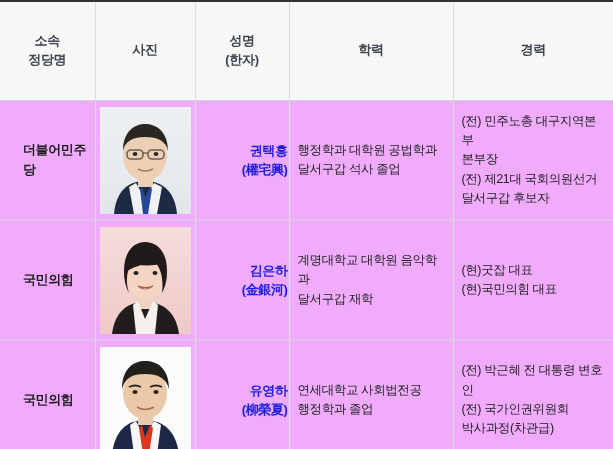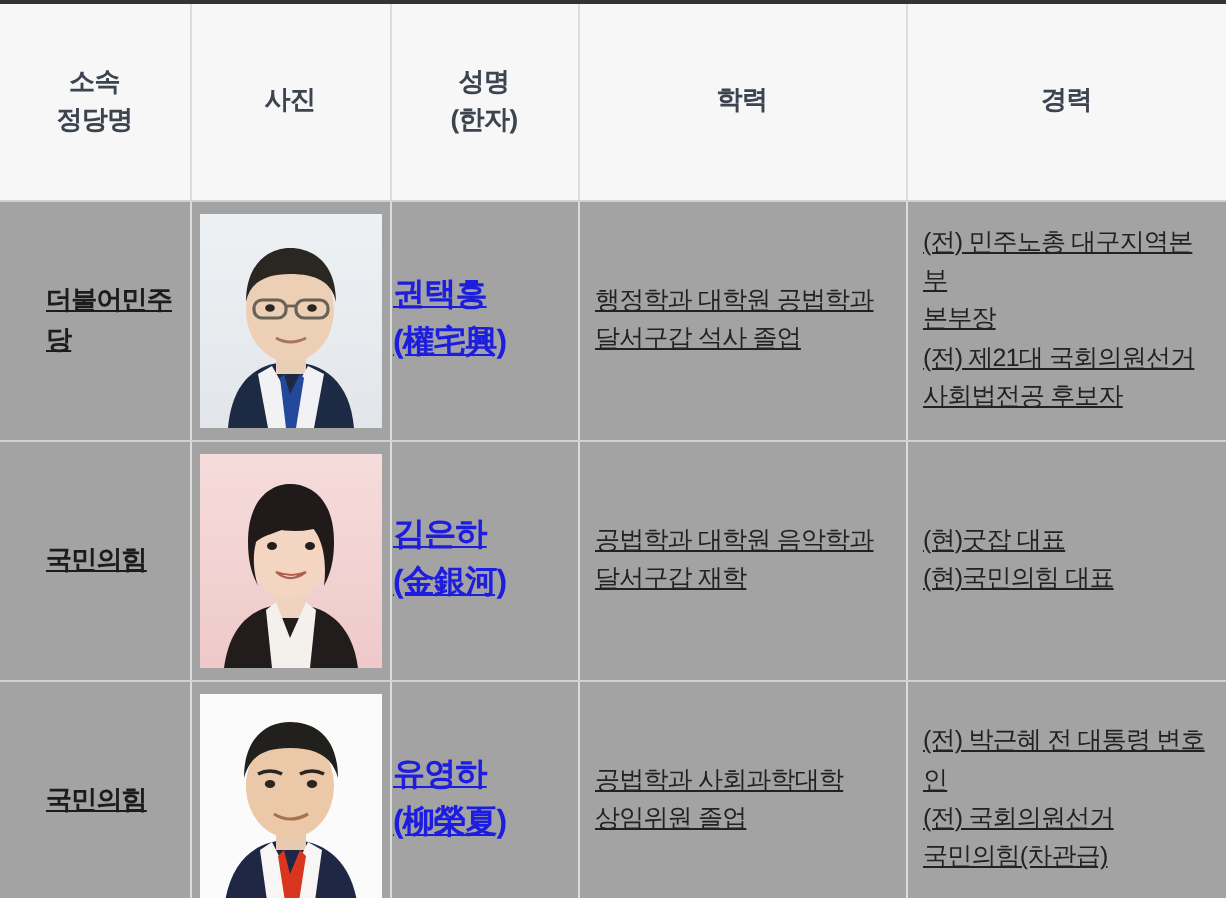--- a/index.html
+++ b/index.html
@@ -47,46 +47,45 @@
   }
   thead th:last-child { border-right: none; }
 
   tbody td {
     border-right: 1px solid #dcdcdc;
     border-bottom: 1px solid #d2d2d2;
     vertical-align: middle;
     font-size: 12.5px;
     line-height: 1.55;
     color: #222222;
-    background: #a3a3a3;
+    background: #f0abfc;
     box-sizing: border-box;
     letter-spacing: -0.4px;
-    text-decoration: underline;
   }
   tbody td:last-child { border-right: none; }
   tbody tr:last-child td { border-bottom: none; }
 
   td.party {
     text-align: left;
     padding-left: 23px;
     font-weight: bold;
     color: #1c1c1c;
     font-size: 13px;
   }
 
   td.photo {
     text-align: center;
     padding: 6px 0;
   }
 
   td.name {
-    text-align: left;
+    text-align: right;
     color: #1d1de0;
     font-weight: bold;
-    font-size: 16px;
+    font-size: 13px;
     line-height: 1.5;
   }
   td.name .hanja { display: block; }
 
   td.edu, td.career {
     text-align: left;
     padding: 0 8px;
     font-size: 12.5px;
   }
   td.edu .ln, td.career .ln { display: block; }
@@ -173,21 +172,21 @@
         <span class="hanja">(權宅興)</span>
       </td>
       <td class="edu">
         <span class="ln">행정학과 대학원 공법학과</span>
         <span class="ln">달서구갑 석사 졸업</span>
       </td>
       <td class="career">
         <span class="ln">(전) 민주노총 대구지역본부</span>
         <span class="ln">본부장</span>
         <span class="ln">(전) 제21대 국회의원선거</span>
-        <span class="ln">사회법전공 후보자</span>
+        <span class="ln">달서구갑 후보자</span>
       </td>
     </tr>
 
     <tr class="r2">
       <td class="party">국민의힘</td>
       <td class="photo">
         <span class="portrait">
           <svg viewBox="0 0 91 107" xmlns="http://www.w3.org/2000/svg" role="img">
             <defs>
               <linearGradient id="g2" x1="0" y1="0" x2="0" y2="1">
@@ -206,21 +205,21 @@
             <ellipse cx="55" cy="46" rx="2.5" ry="2" fill="#241f1d"></ellipse>
             <path d="M38 59 q7 6 15 0 q-7 3 -15 0 Z" fill="#ffffff" stroke="#b1604f" stroke-width="1.1"></path>
           </svg>
         </span>
       </td>
       <td class="name">
         <span>김은하</span>
         <span class="hanja">(金銀河)</span>
       </td>
       <td class="edu">
-        <span class="ln">공법학과 대학원 음악학과</span>
+        <span class="ln">계명대학교 대학원 음악학과</span>
         <span class="ln">달서구갑 재학</span>
       </td>
       <td class="career">
         <span class="ln">(현)굿잡 대표</span>
         <span class="ln">(현)국민의힘 대표</span>
       </td>
     </tr>
 
     <tr class="r3">
       <td class="party">국민의힘</td>
@@ -240,24 +239,24 @@
             <path d="M50 40 q6 -3 12 0" stroke="#2a2521" stroke-width="1.8" fill="none"></path>
             <path d="M37 60 q8 5 17 0" stroke="#a8714f" stroke-width="1.6" fill="none"></path>
           </svg>
         </span>
       </td>
       <td class="name">
         <span>유영하</span>
         <span class="hanja">(柳榮夏)</span>
       </td>
       <td class="edu">
-        <span class="ln">공법학과 사회과학대학</span>
-        <span class="ln">상임위원 졸업</span>
+        <span class="ln">연세대학교 사회법전공</span>
+        <span class="ln">행정학과 졸업</span>
       </td>
       <td class="career">
         <span class="ln">(전) 박근혜 전 대통령 변호인</span>
-        <span class="ln">(전) 국회의원선거</span>
-        <span class="ln">국민의힘(차관급)</span>
+        <span class="ln">(전) 국가인권위원회</span>
+        <span class="ln">박사과정(차관급)</span>
       </td>
     </tr>
 
   </tbody>
 </table>
 
 </body></html>

